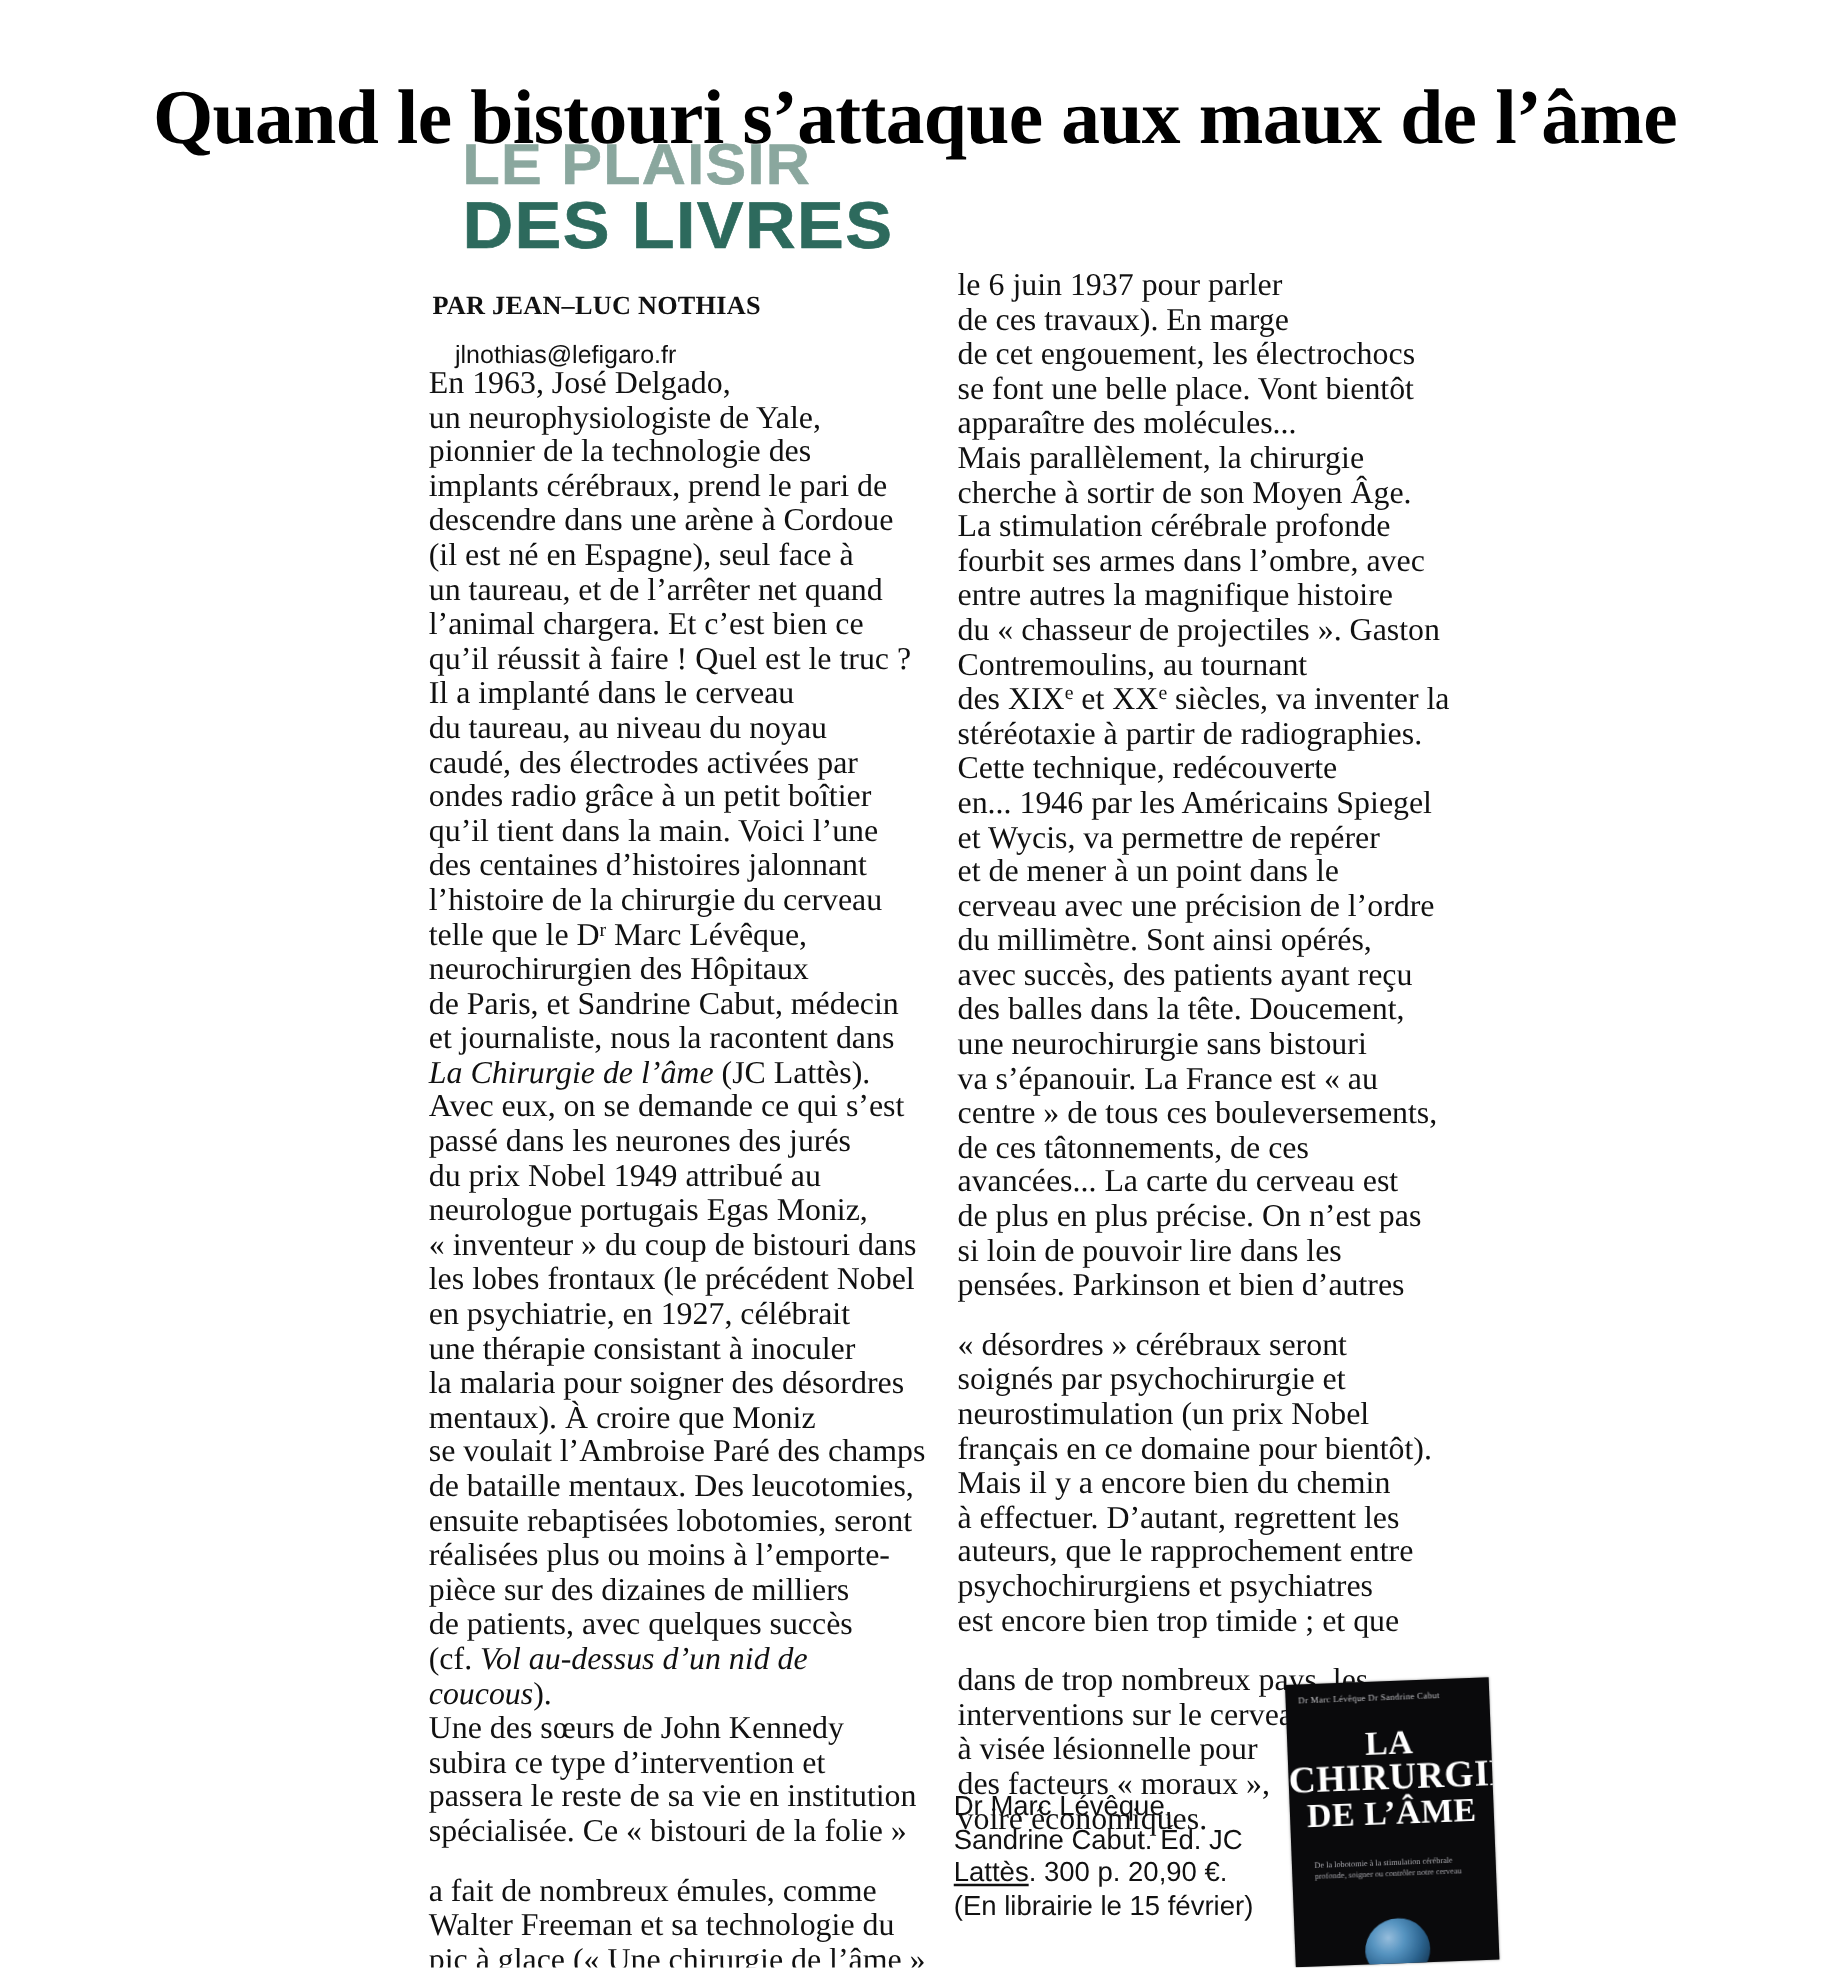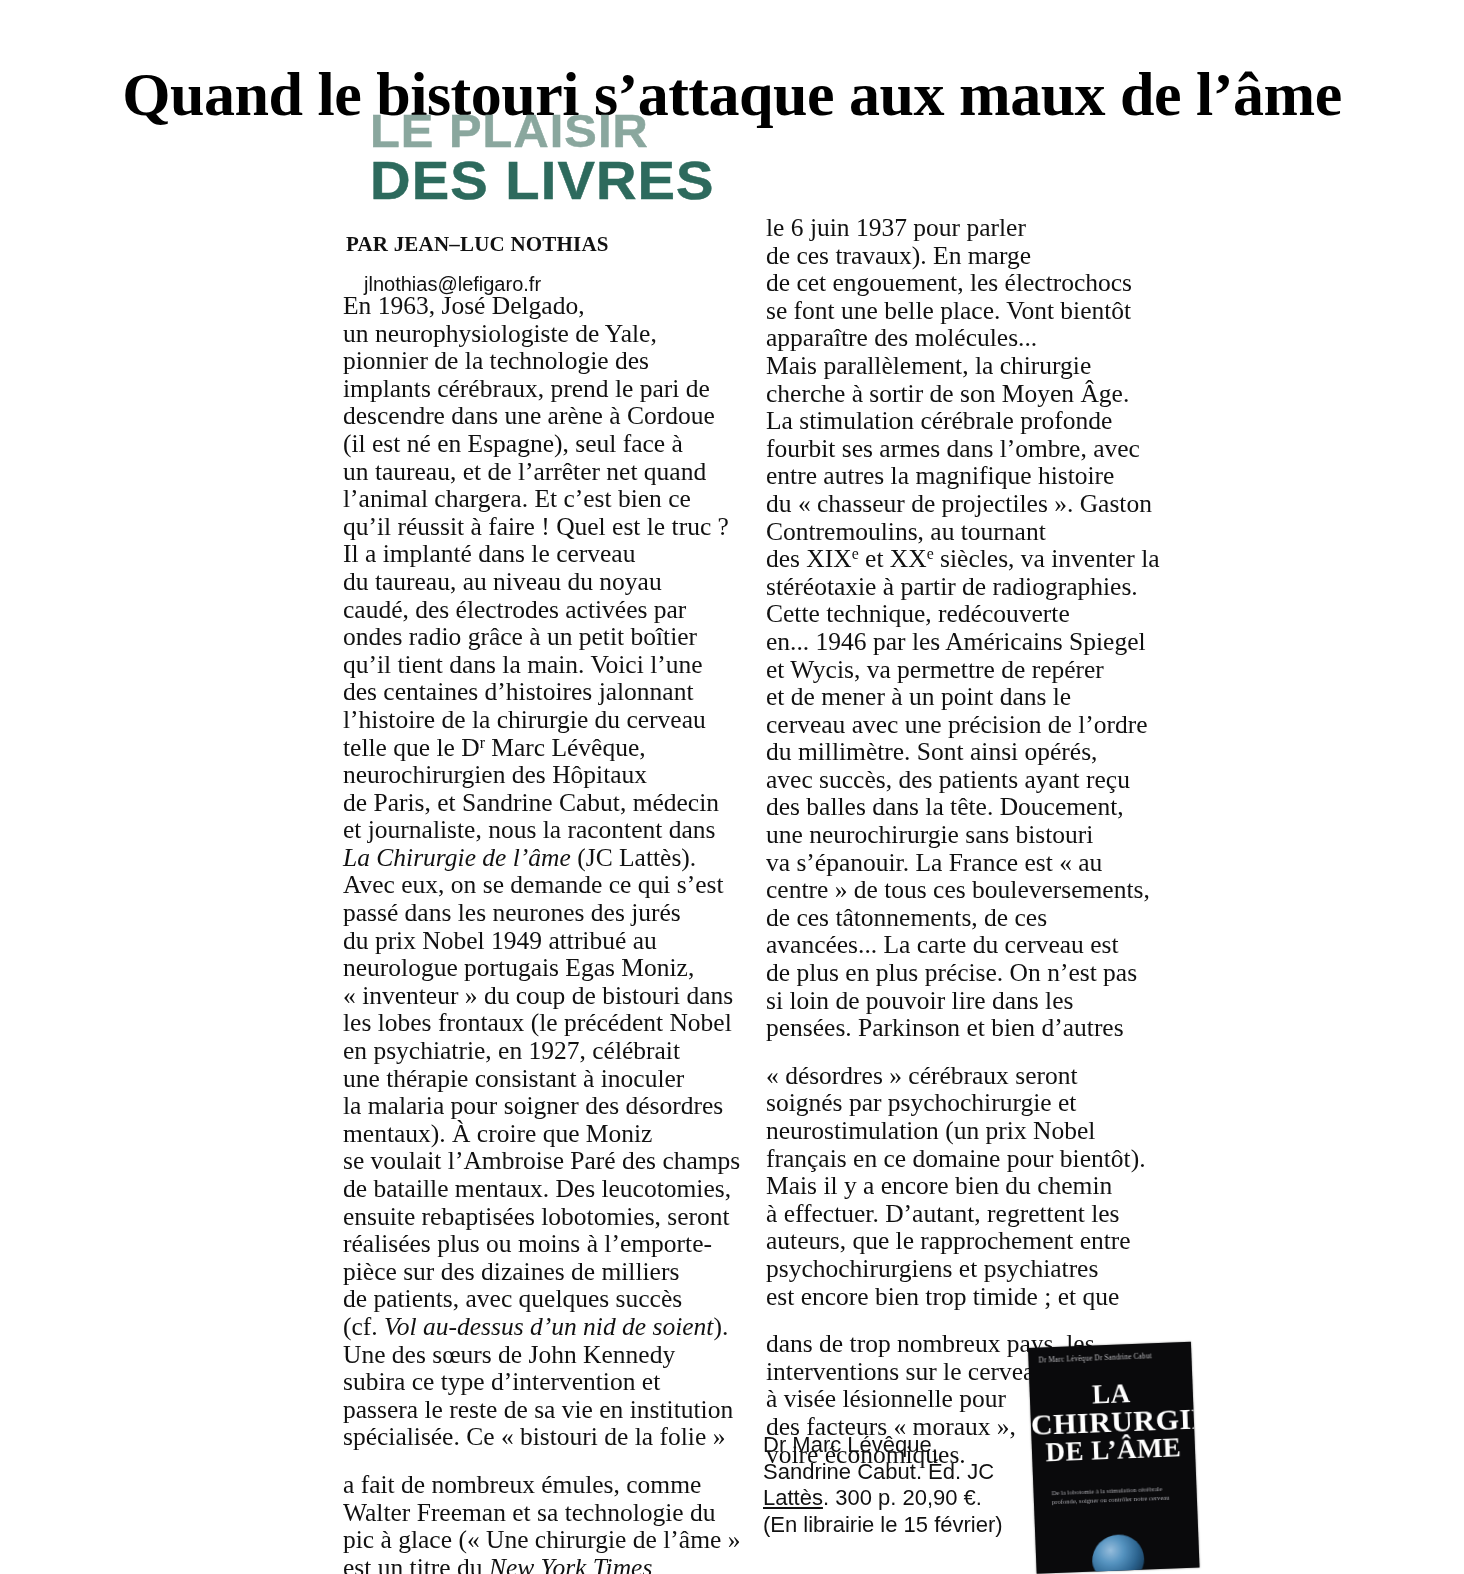--- a/index.html
+++ b/index.html
@@ -261,21 +261,21 @@
 en psychiatrie, en 1927, célébrait
 une thérapie consistant à inoculer
 la malaria pour soigner des désordres
 mentaux). À croire que Moniz
 se voulait l’Ambroise Paré des champs
 de bataille mentaux. Des leucotomies,
 ensuite rebaptisées lobotomies, seront
 réalisées plus ou moins à l’emporte-
 pièce sur des dizaines de milliers
 de patients, avec quelques succès
-(cf. </span><i>Vol au-dessus d’un nid de soient</i><span>).
+(cf. </span><i>Vol au-dessus d’un nid de coucous</i><span>).
 Une des sœurs de John Kennedy
 subira ce type d’intervention et
 passera le reste de sa vie en institution
 spécialisée. Ce « bistouri de la folie »</span></p>
 
   <p class="gap"><span>a fait de nombreux émules, comme
 Walter Freeman et sa technologie du
 pic à glace (« Une chirurgie de l’âme »
 est un titre du </span><i>New York Times</i></p>
 </div>

